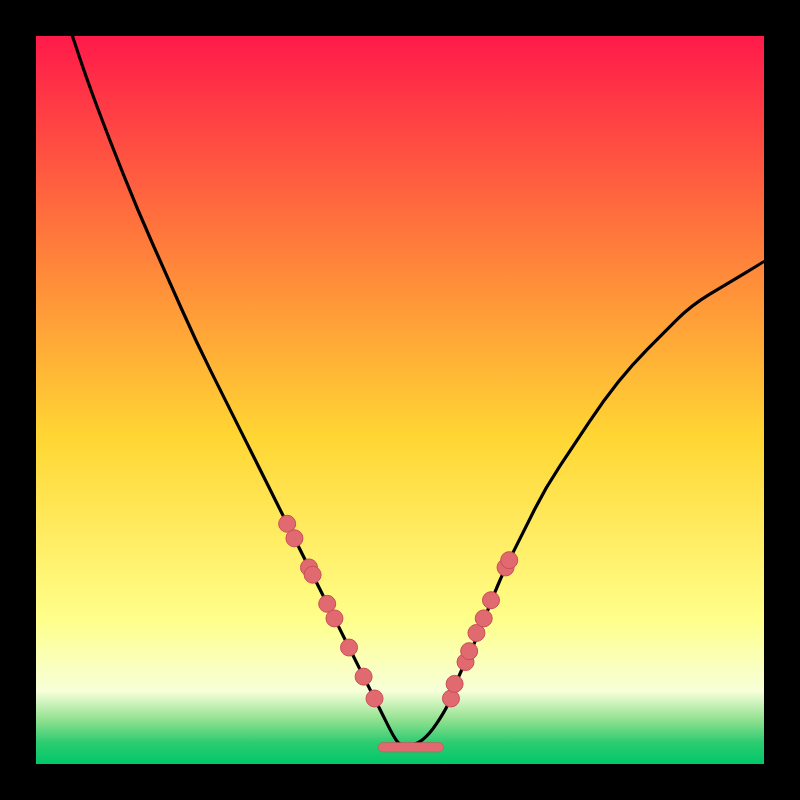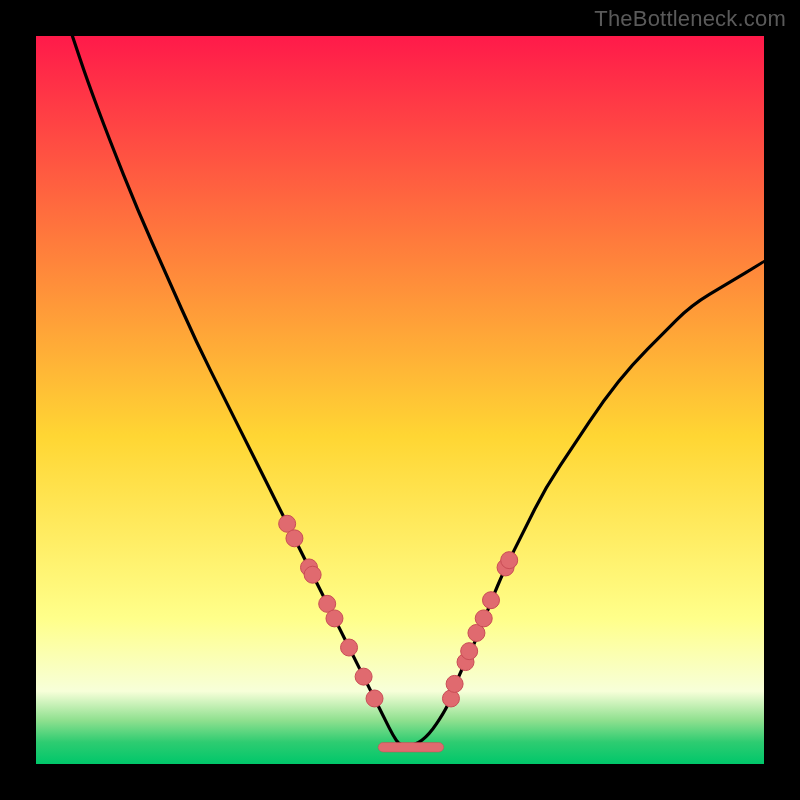--- a/index.html
+++ b/index.html
@@ -33,21 +33,20 @@
     font-weight: 500;
     color: #5a5a5a;
     letter-spacing: 0.2px;
   }
   svg { display: block; }
 </style>
 </head>
 <body>
 
 <div class="outer">
-  <div class="watermark">TheBottleneck.com</div>
   <div class="plot">
     <svg id="svg" width="728" height="728" viewBox="0 0 728 728">
       <defs>
         <linearGradient id="bg-grad" x1="0" y1="0" x2="0" y2="1">
           <stop id="g0" offset="0%" stop-color="#ff1a4a"></stop>
           <stop id="g1" offset="28%" stop-color="#ff7a3c"></stop>
           <stop id="g2" offset="55%" stop-color="#ffd633"></stop>
           <stop id="g3" offset="80%" stop-color="#ffff8a"></stop>
           <stop id="g4" offset="90%" stop-color="#f7ffd9"></stop>
           <stop id="g5" offset="94%" stop-color="#8fe08f"></stop>

